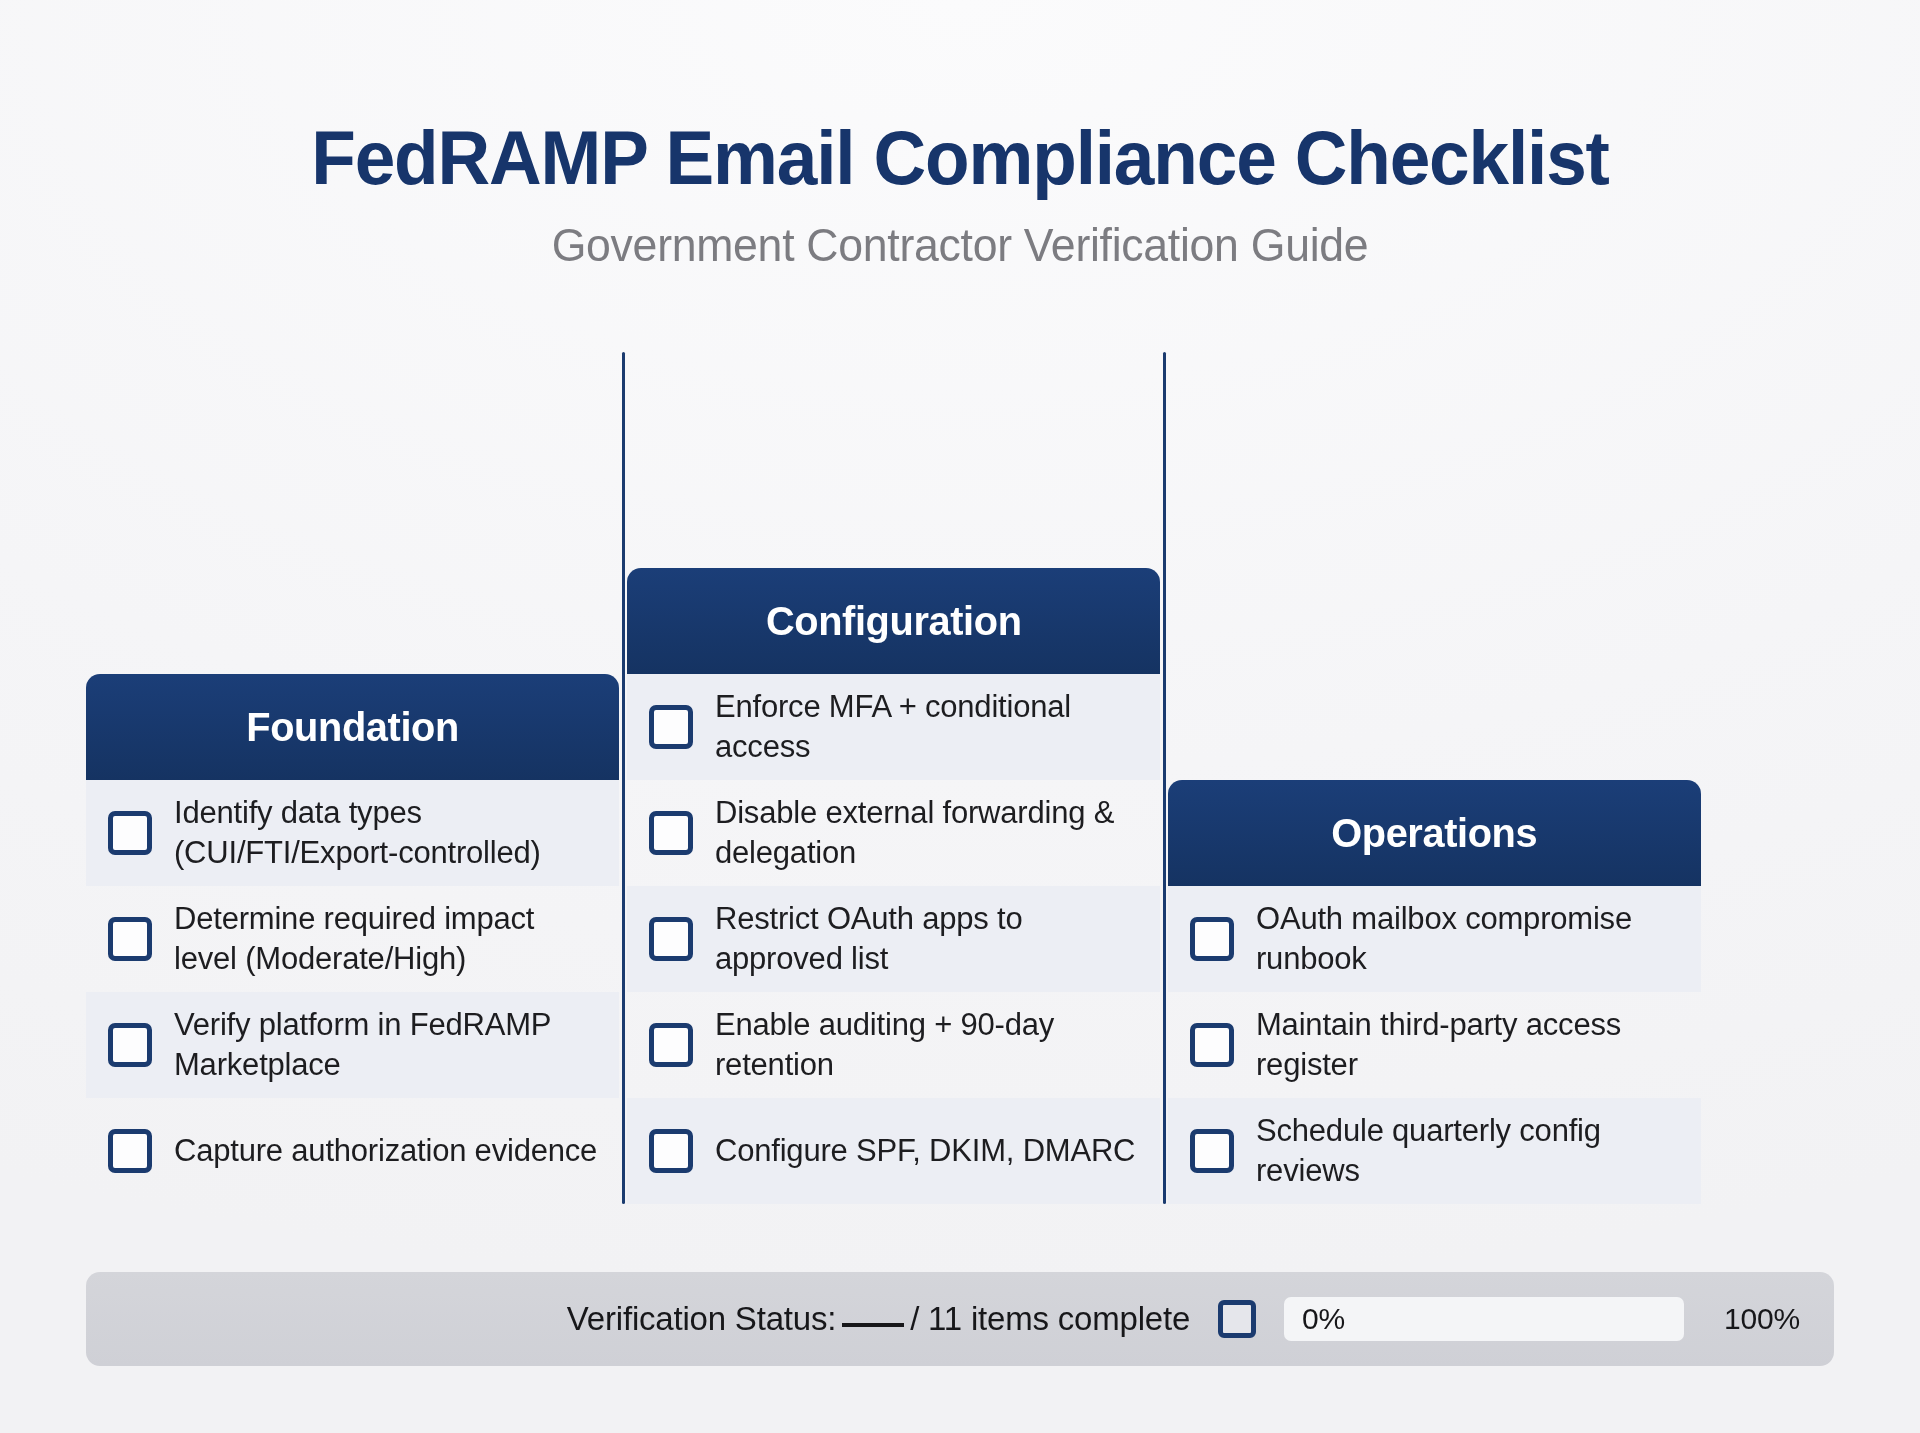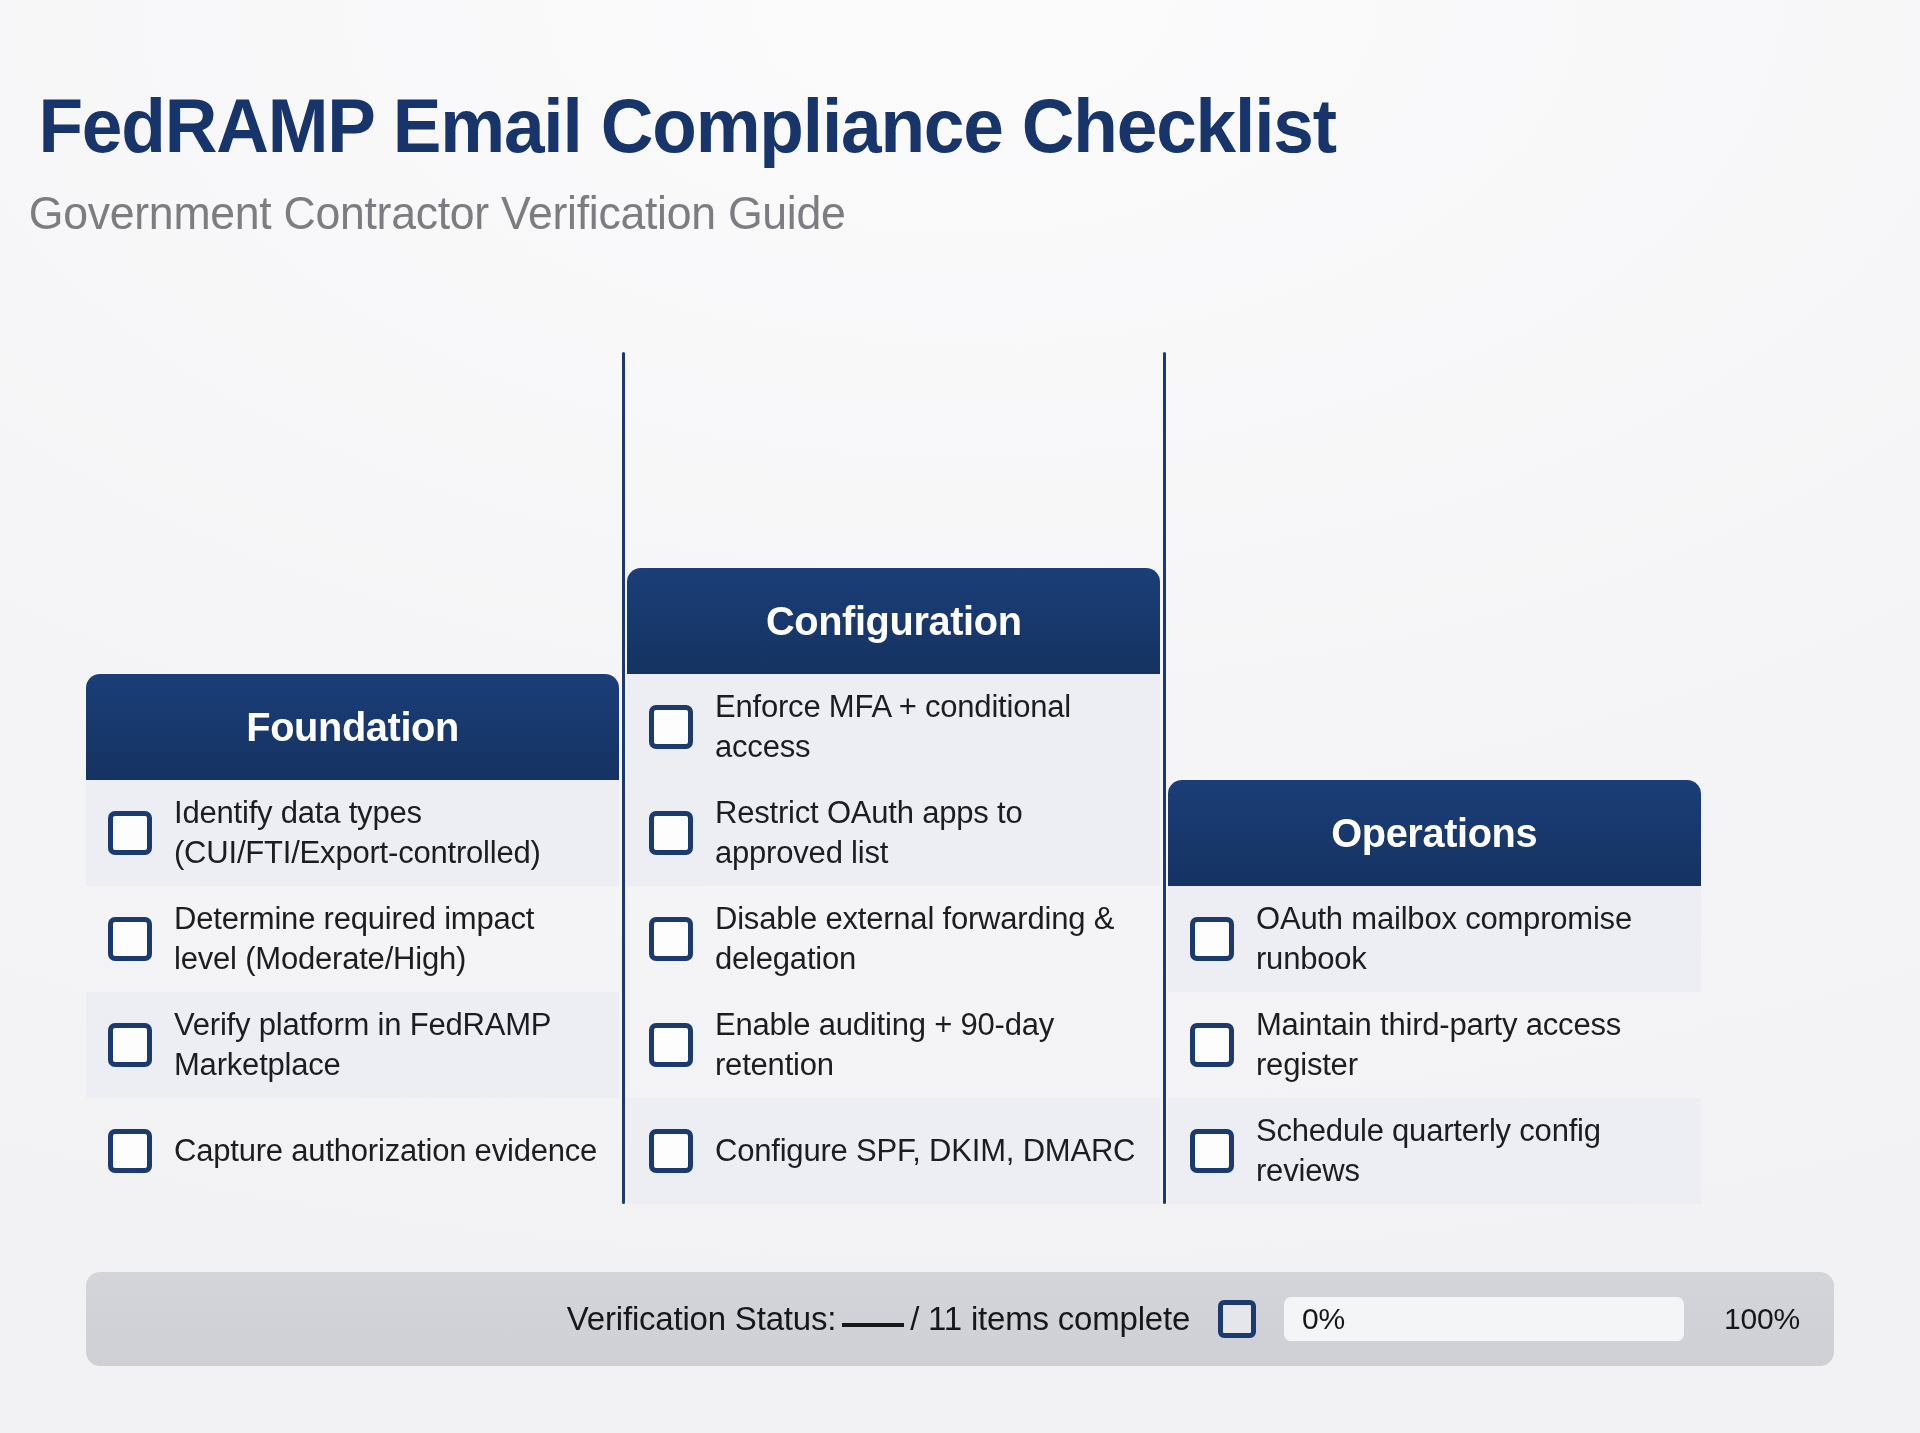--- a/index.html
+++ b/index.html
@@ -21,21 +21,22 @@
   .page {
     position: absolute;
     inset: 0;
     background:
       radial-gradient(120% 90% at 50% 0%, #fbfbfc 0%, #f5f5f7 60%, #f2f2f4 100%);
     padding: 0;
   }
 
   
   .header {
-    padding-top: 88px;
+    padding-top: 120px;
+    text-align: center;
   }
 
   .title {
     font-family: "Liberation Sans", sans-serif;
     font-size: 76px;
     line-height: 1.0;
     font-weight: bold;
     letter-spacing: -1.2px;
     color: #17356b;
     transform: scaleX(0.96);
@@ -249,27 +250,27 @@
     <div class="col">
       <div class="col-inner">
         <div class="col-header">
           <span class="col-header-text">Configuration</span>
         </div>
         <div class="items">
           <div class="item alt">
             <span class="checkbox"></span>
             <span class="item-label">Enforce MFA + conditional access</span>
           </div>
+          <div class="item">
+            <span class="checkbox"></span>
+            <span class="item-label">Disable external forwarding &amp; delegation</span>
+          </div>
           <div class="item alt">
             <span class="checkbox"></span>
             <span class="item-label">Restrict OAuth apps to approved list</span>
-          </div>
-          <div class="item">
-            <span class="checkbox"></span>
-            <span class="item-label">Disable external forwarding &amp; delegation</span>
           </div>
           <div class="item">
             <span class="checkbox"></span>
             <span class="item-label">Enable auditing + 90-day retention</span>
           </div>
           <div class="item alt">
             <span class="checkbox"></span>
             <span class="item-label">Configure SPF, DKIM, DMARC</span>
           </div>
         </div>

